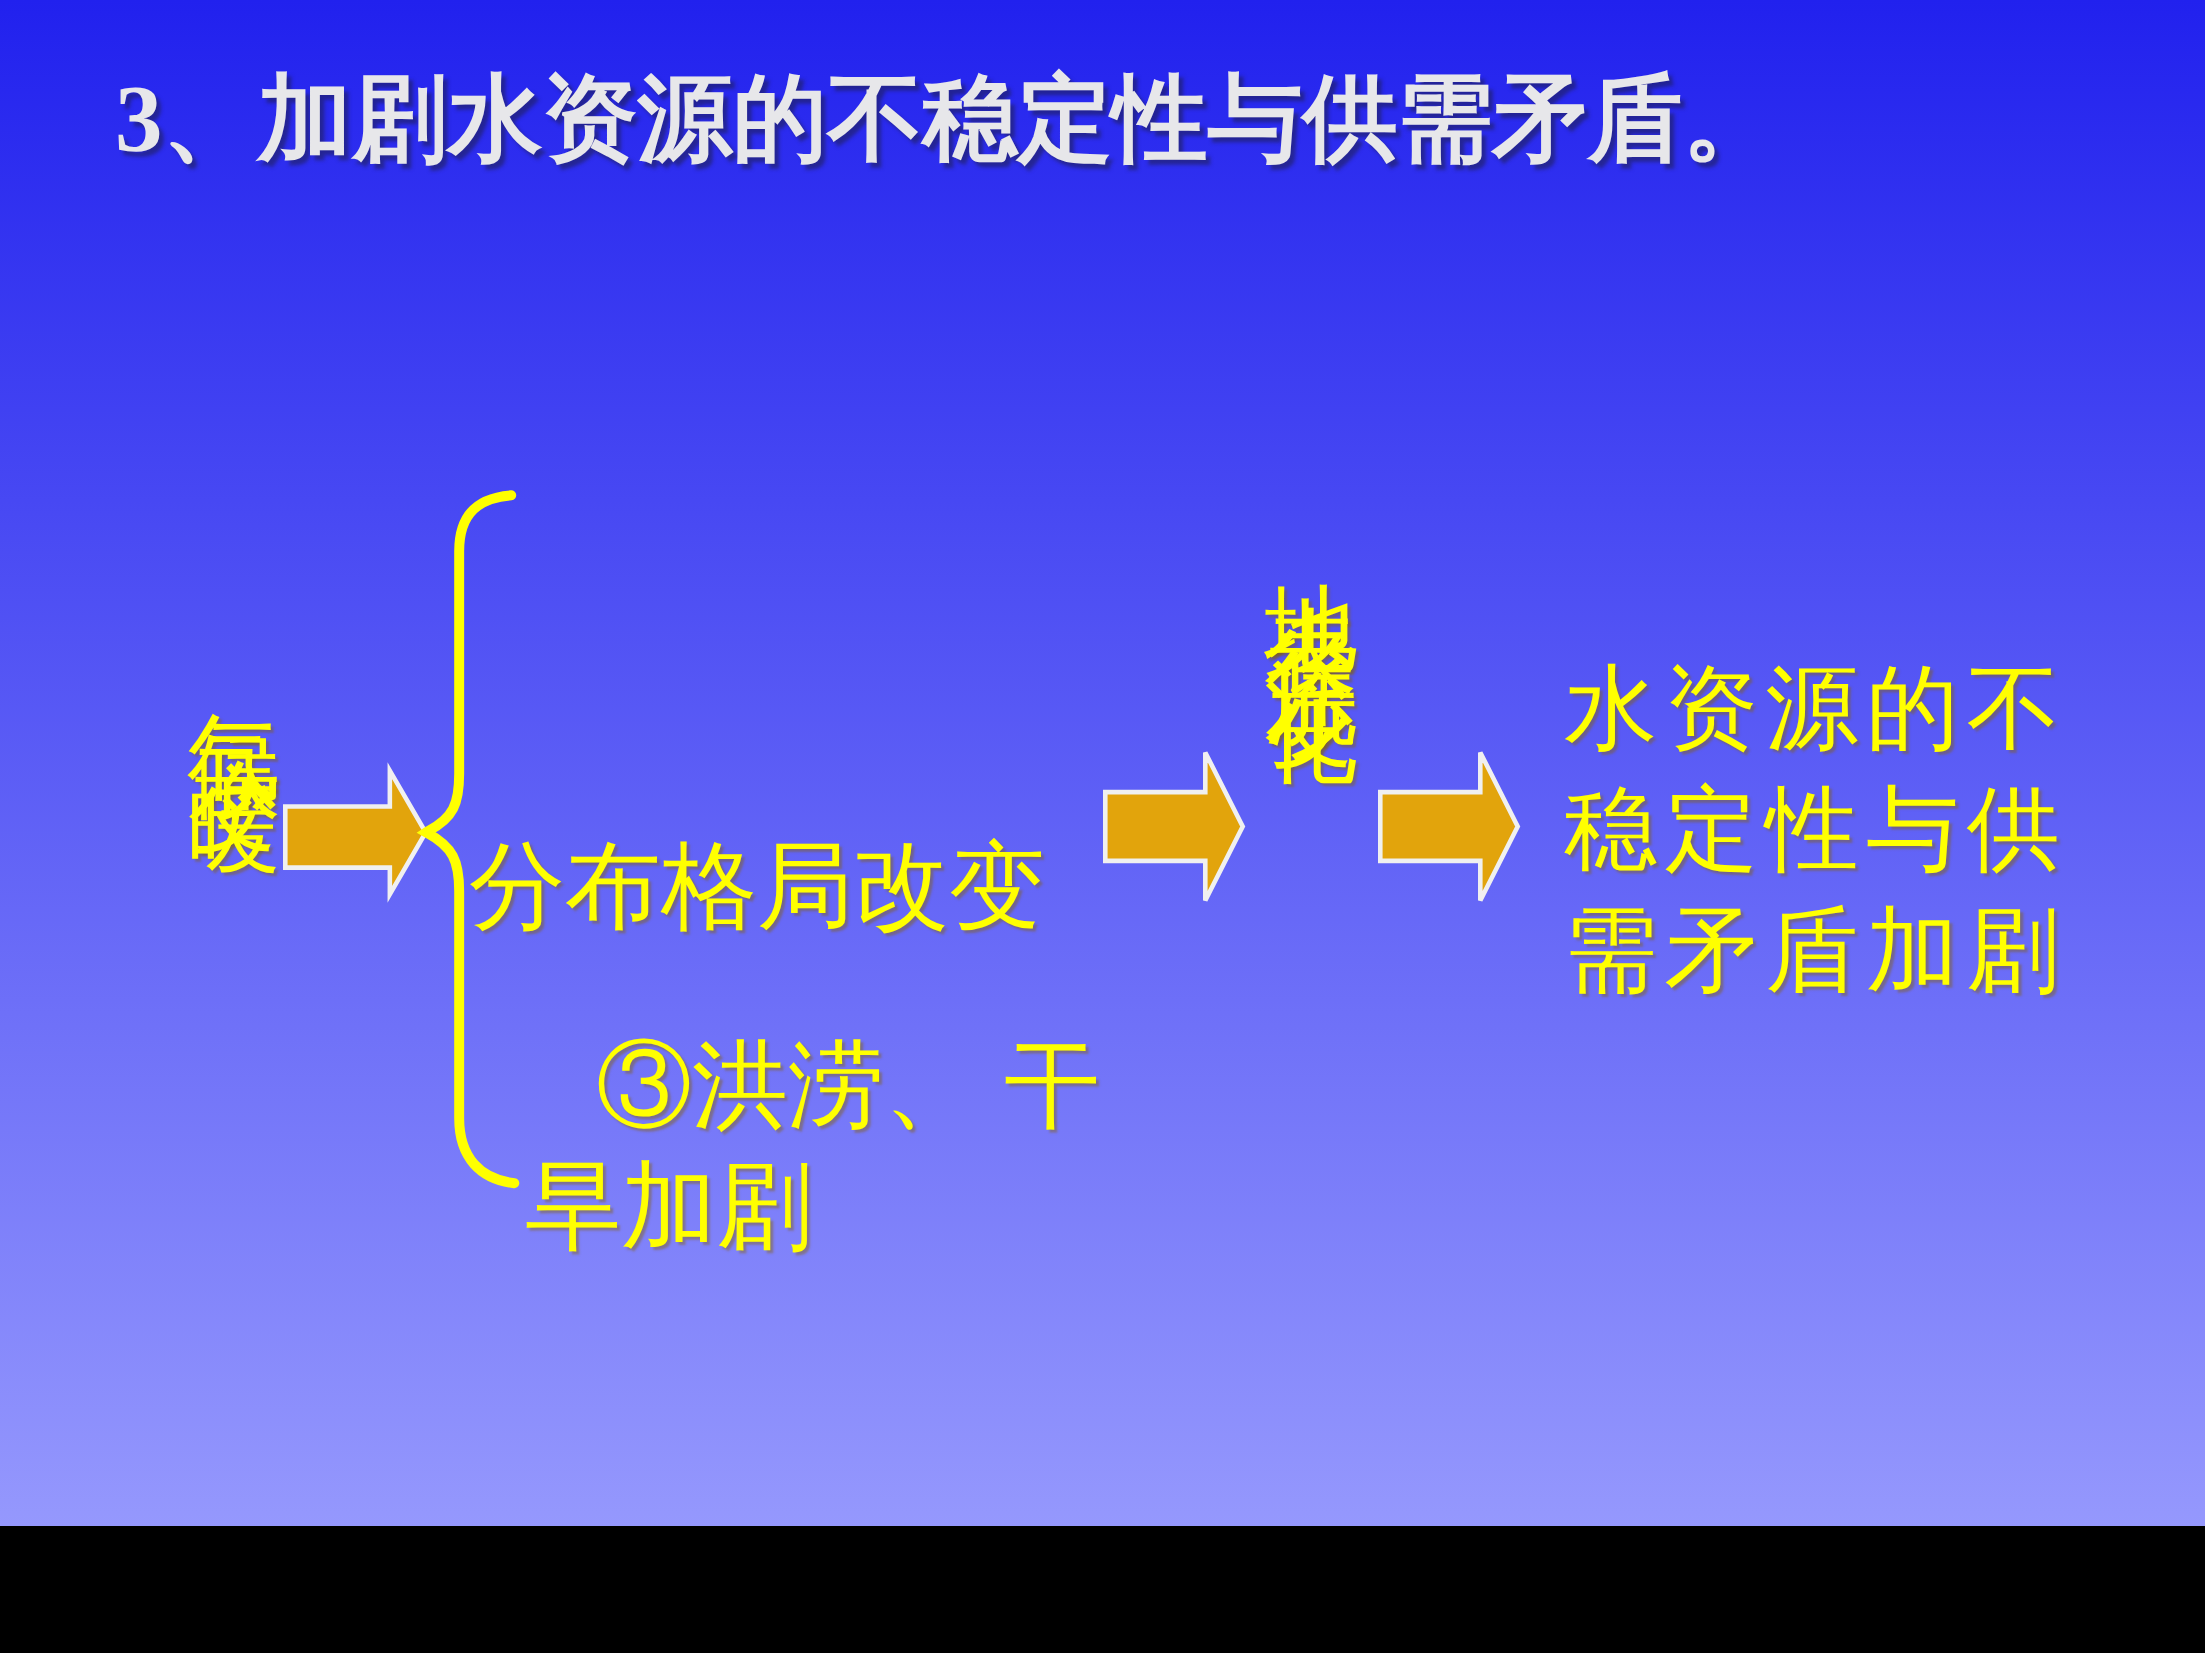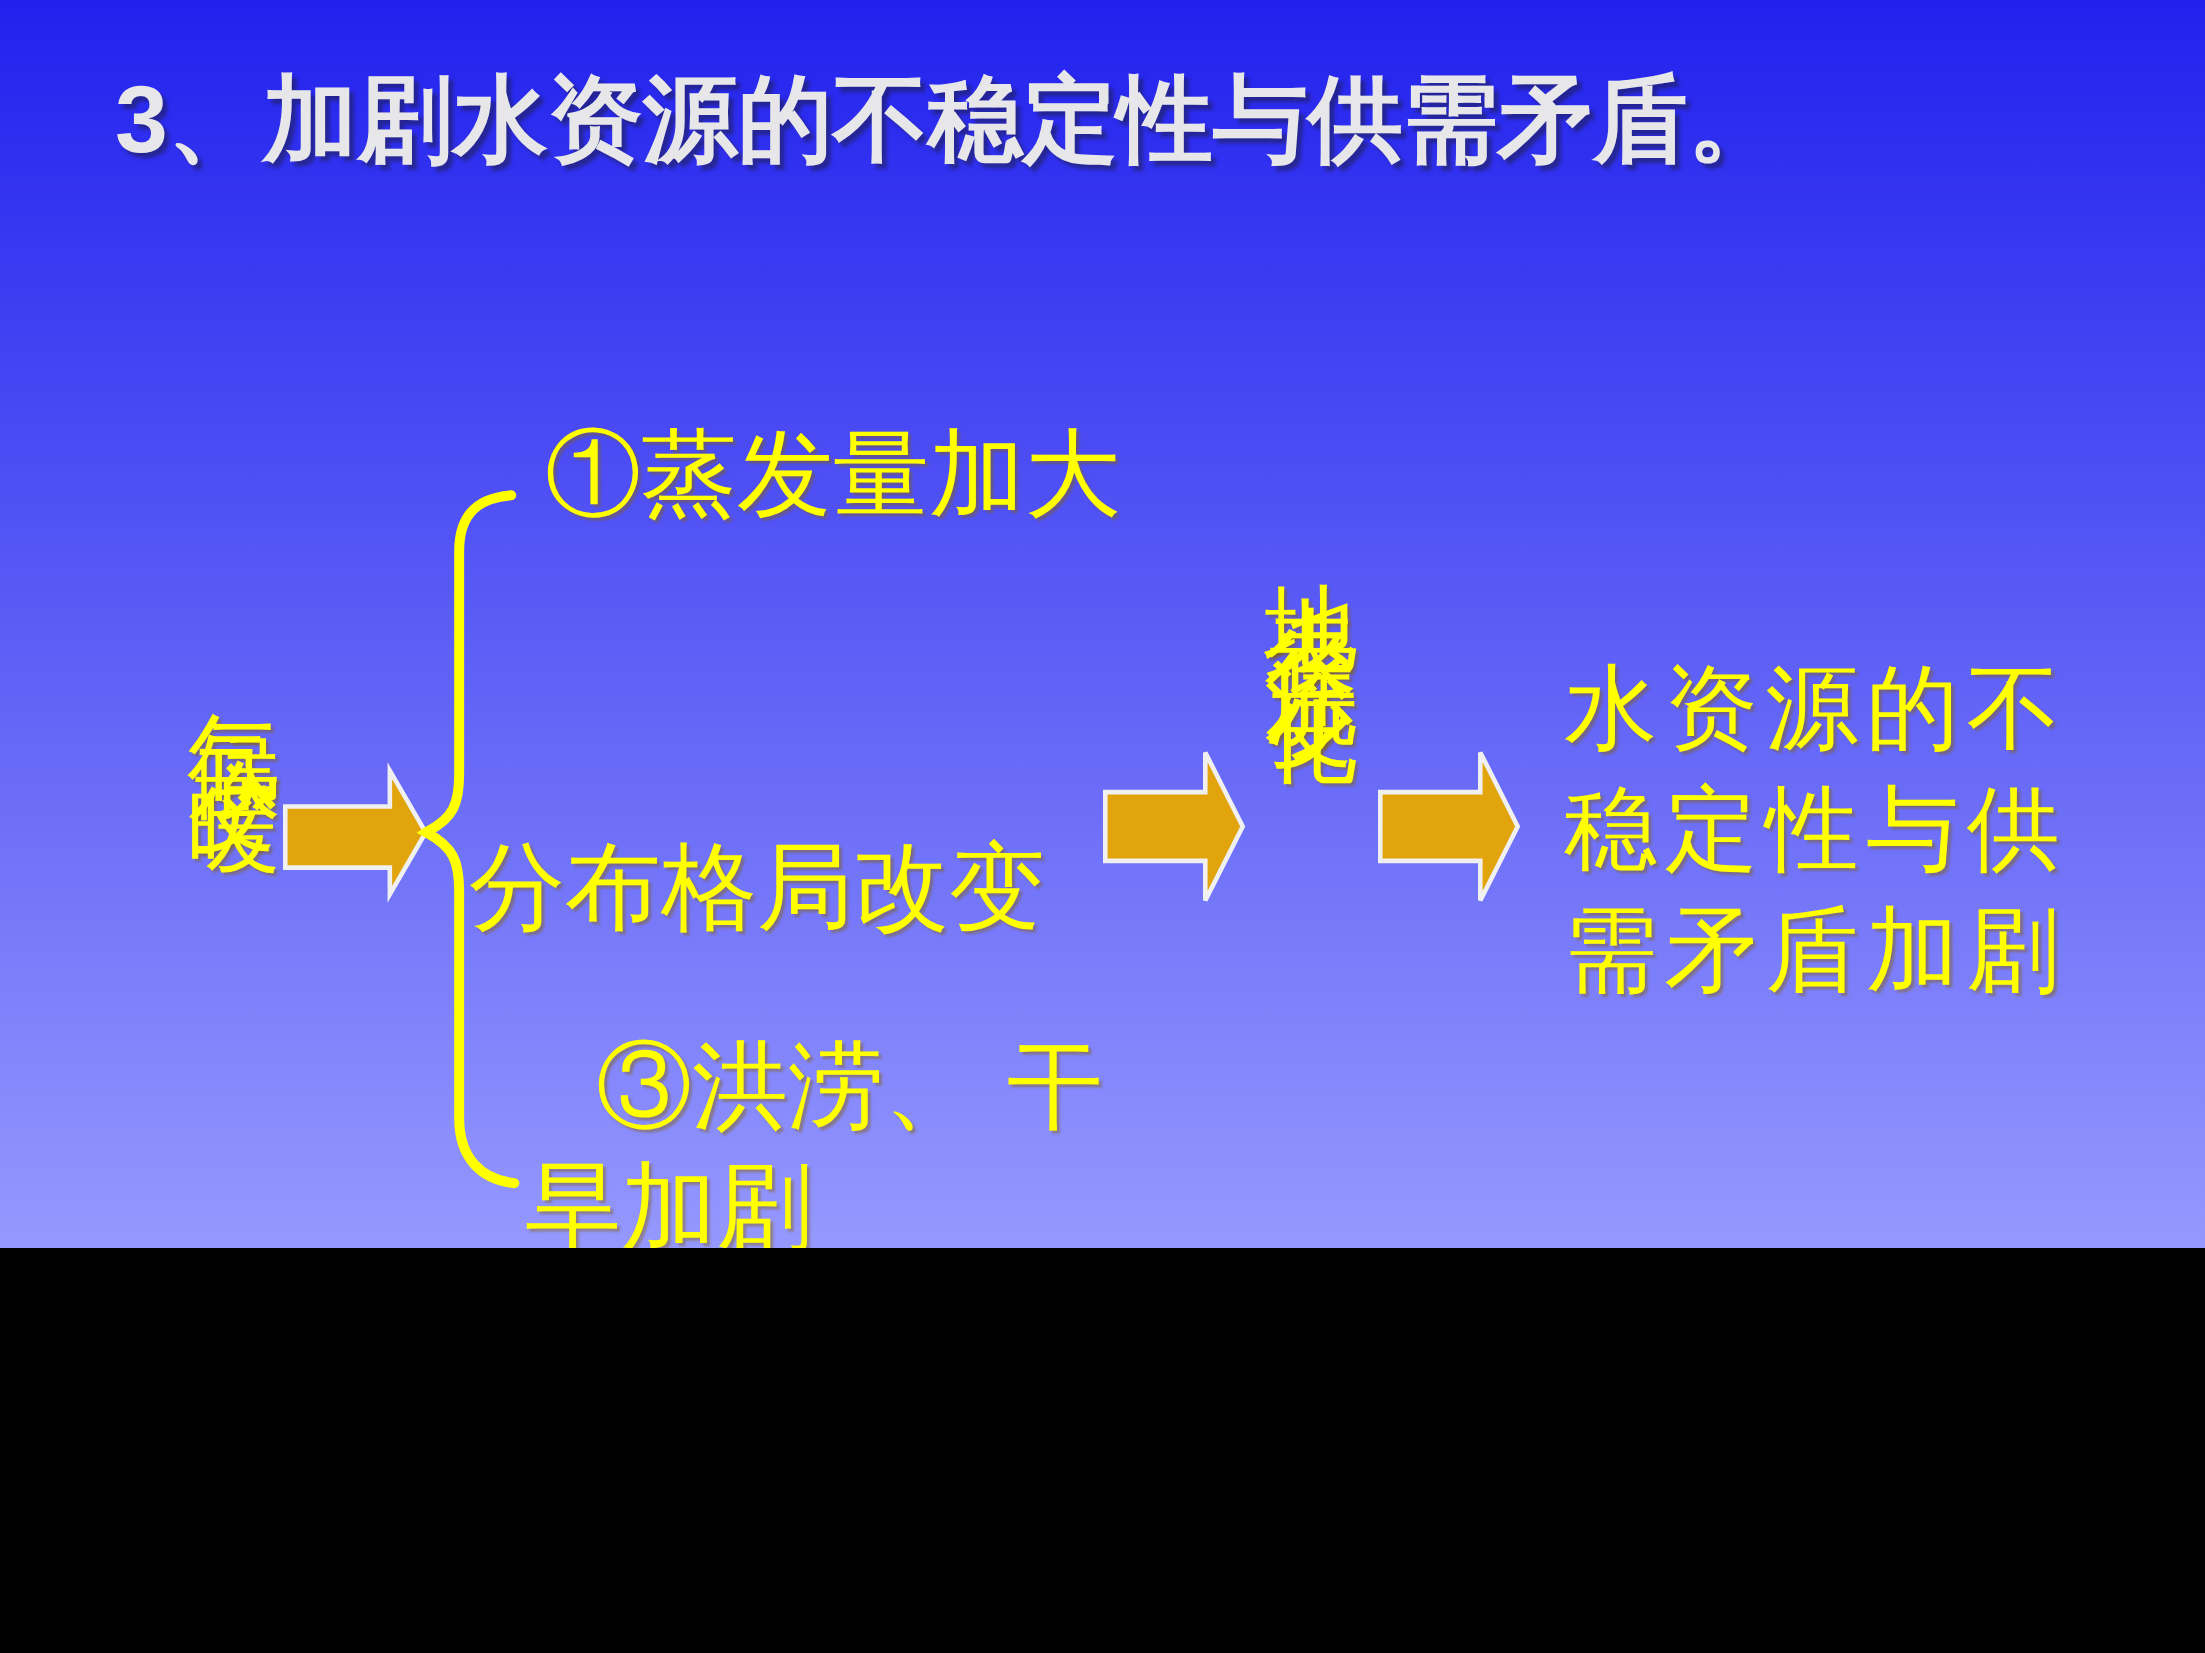--- a/index.html
+++ b/index.html
@@ -1,21 +1,21 @@
 <!DOCTYPE html>
 <html style="font-size:12.3px"><head>
 <meta charset="utf-8">
 <style>
   html,body{margin:0;padding:0;background:#000;}
   .slide{
     position:relative;
-    width:2205px;height:1248px;
+    width:2205px;height:1526px;
     overflow:hidden;
     background:linear-gradient(180deg,#2121ee 0%,#9598fd 100%);
-    font-family:Liberation Sans, sans-serif;
+    font-family:Liberation Serif, serif;
     text-align:right;
   }
   .abs{position:absolute;}
   #title{
     left:115px;top:70px;
     font-size:95px;font-weight:bold;
     color:#e7e7ea;
     letter-spacing:0px;
     white-space:nowrap;
     text-shadow:4.6px 4.6px 3.8px rgba(30,30,60,.5);
@@ -77,21 +77,20 @@
     <path d="M 128 67
              C 88 70, 60 88, 60 140
              L 60 430
              C 60 470, 52 488, 20 505
              L 17 507
              C 52 526, 60 544, 60 584
              L 60 880
              C 60 932, 88 960, 132 965"></path>
   </svg>
 
-  <div id="branch1" class="abs branch-line ytext">①蒸发量加大</div>
 
 
   <div id="branch2b" class="abs branch-line ytext">分布格局改变</div>
 
   <div id="branch3b" class="abs branch-line ytext">旱加剧</div>
 
   <div id="branch3a" class="abs branch-line ytext">③洪涝、 干</div>
 
   <svg id="arrow2" class="abs" width="142" height="153" viewBox="0 0 186 200">
     <polygon points="3,55 134,55 134,3 183,100 134,197 134,145 3,145" fill="#e2a40c"></polygon>

